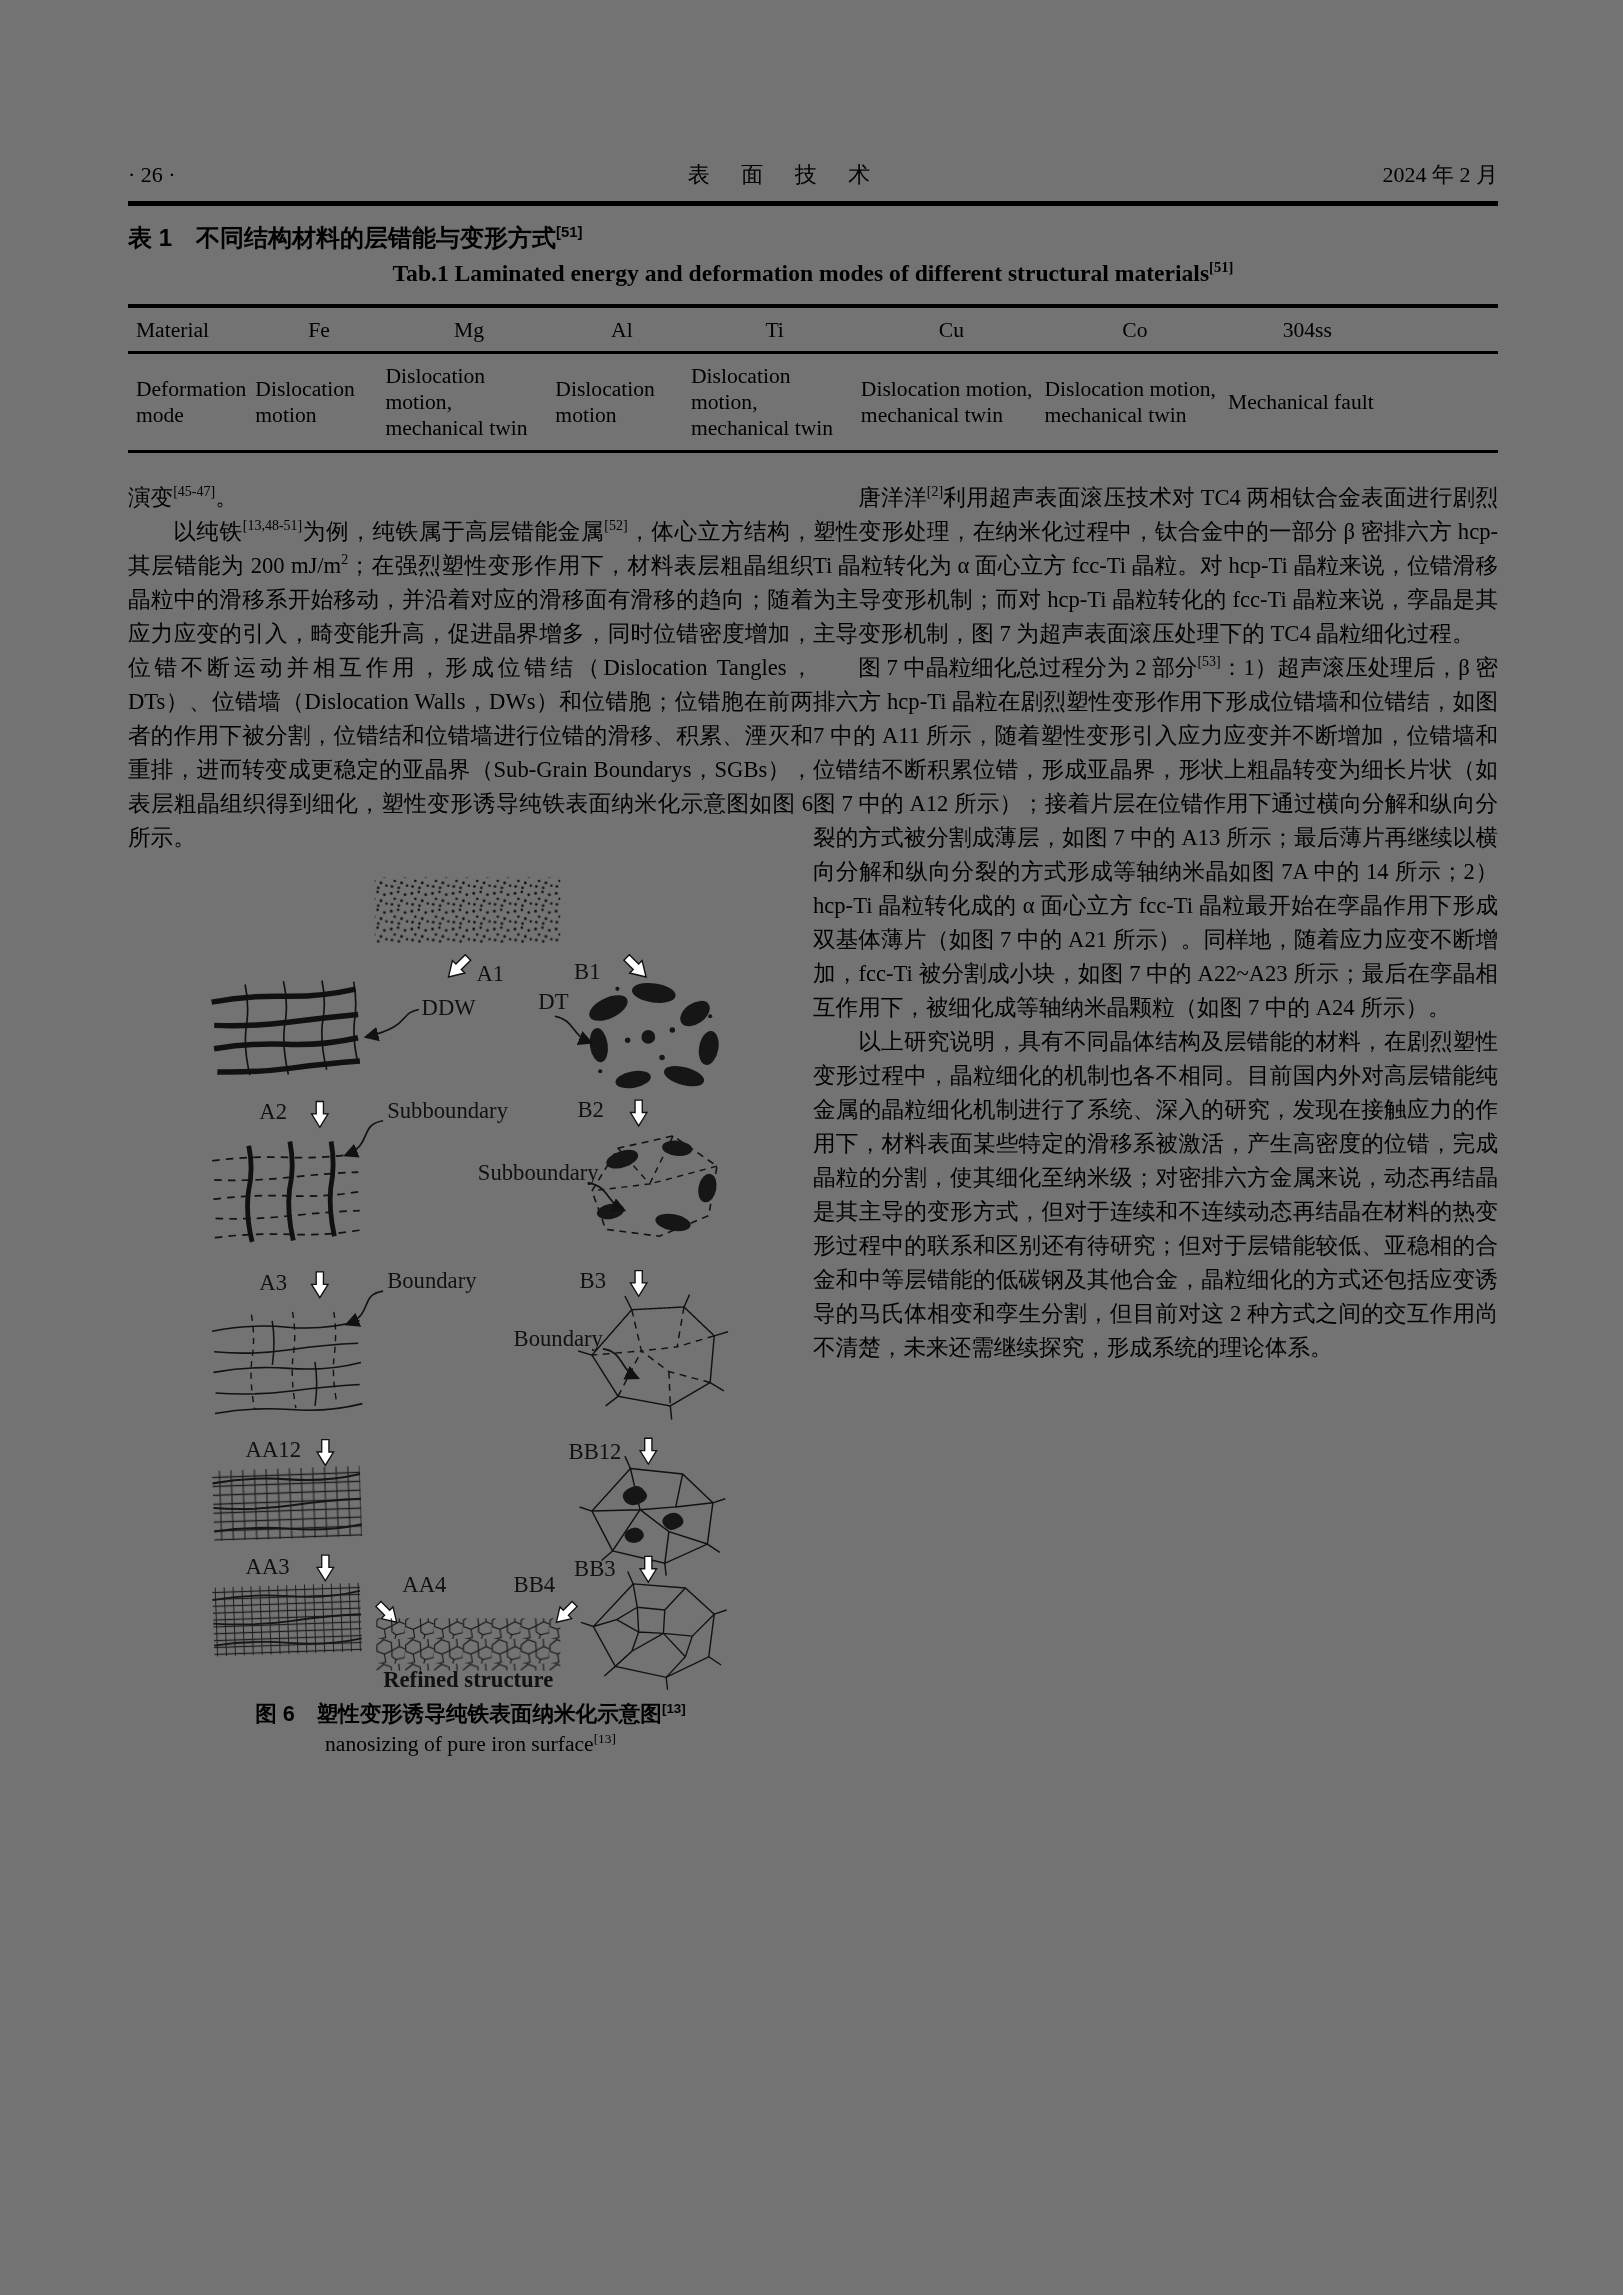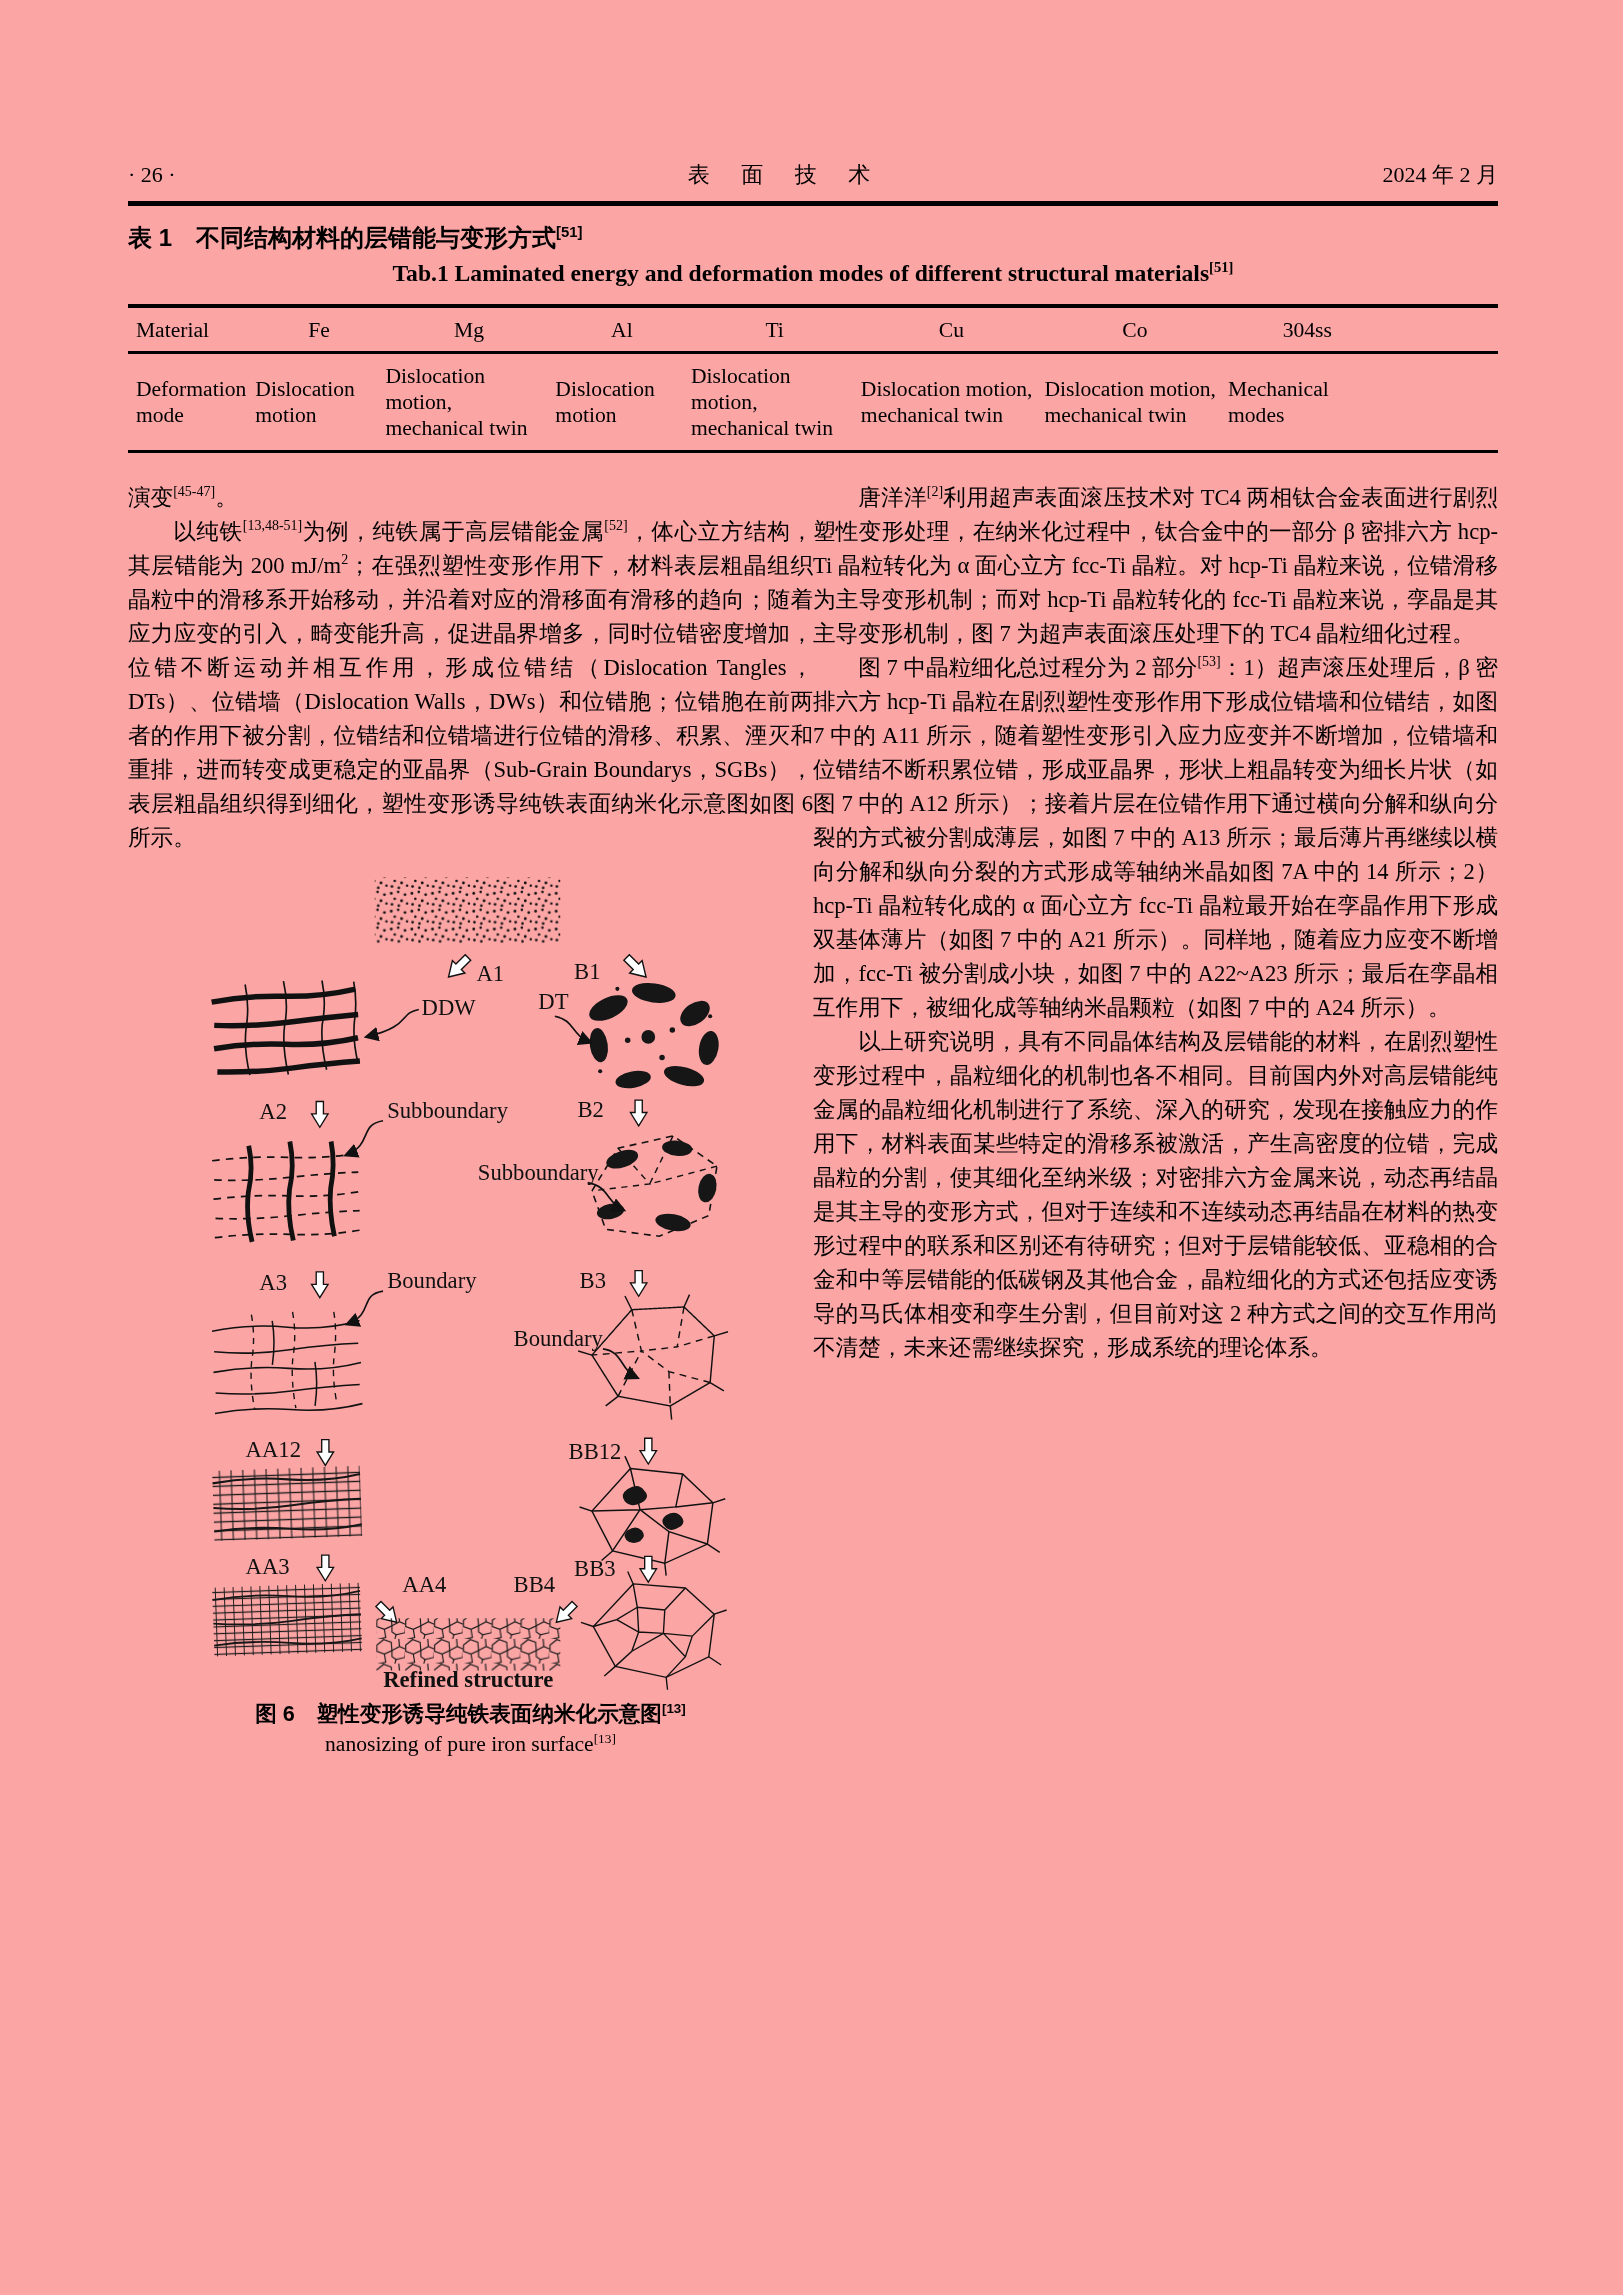--- a/index.html
+++ b/index.html
@@ -1,18 +1,18 @@
 <!DOCTYPE html>
 <html lang="zh" style="font-size:10.5px"><head>
 <meta charset="utf-8">
 <style>
   html,body{margin:0;padding:0;background:#ffffff;}
   body{width:1623px;font-family:"Liberation Serif","DejaVu Serif",serif;color:#000;}
   .page{position:relative;width:1623px;min-height:2295px;box-sizing:border-box;
-        padding:160px 125px 39px 128px;background:#fca5a5;}
+        padding:160px 125px 39px 128px;background:#737373;}
   
   .runhead{display:flex;align-items:baseline;justify-content:space-between;
            font-size:22px;line-height:29px;}
   .runhead .jtitle{letter-spacing:13px;text-indent:13px;}
   .headrule{height:5.2px;background:#000;margin-top:11.8px;}
   
   .tbl-title-zh{margin-top:16px;text-align:left;font-size:24px;font-weight:bold;
                 font-family:"Liberation Sans","DejaVu Sans",sans-serif;}
   .tbl-title-en{margin-top:6.5px;text-align:center;font-size:23.6px;font-weight:bold;}
   sup{font-size:0.62em;line-height:0;vertical-align:super;}
@@ -78,21 +78,21 @@
     </thead>
     <tbody>
       <tr>
         <td class="rowlab">Deformation mode</td>
         <td>Dislocation motion</td>
         <td>Dislocation motion, mechanical twin</td>
         <td>Dislocation motion</td>
         <td>Dislocation motion, mechanical twin</td>
         <td>Dislocation motion, mechanical twin</td>
         <td>Dislocation motion, mechanical twin</td>
-        <td class="last">Mechanical modes</td>
+        <td class="last">Mechanical fault</td>
       </tr>
     </tbody>
   </table>
 
   <div class="cols">
 
     <div class="col">
       <p><span>演变</span><sup>[45-47]</sup><span>。</span></p>
       <p class="ind"><span>以纯铁</span><sup>[13,48-51]</sup><span>为例，纯铁属于高层错能金属</span><sup>[52]</sup><span>，体心立方结构，其层错能为 200 mJ/m</span><sup>2</sup><span>；在强烈塑性变形作用下，材料表层粗晶组织晶粒中的滑移系开始移动，并沿着对应的滑移面有滑移的趋向；随着应力应变的引入，畸变能升高，促进晶界增多，同时位错密度增加，位错不断运动并相互作用，形成位错结（Dislocation Tangles，DTs）、位错墙（Dislocation Walls，DWs）和位错胞；位错胞在前两者的作用下被分割，位错结和位错墙进行位错的滑移、积累、湮灭和重排，进而转变成更稳定的亚晶界（Sub-Grain Boundarys，SGBs），表层粗晶组织得到细化，塑性变形诱导纯铁表面纳米化示意图如图 6 所示。</span></p>
 

